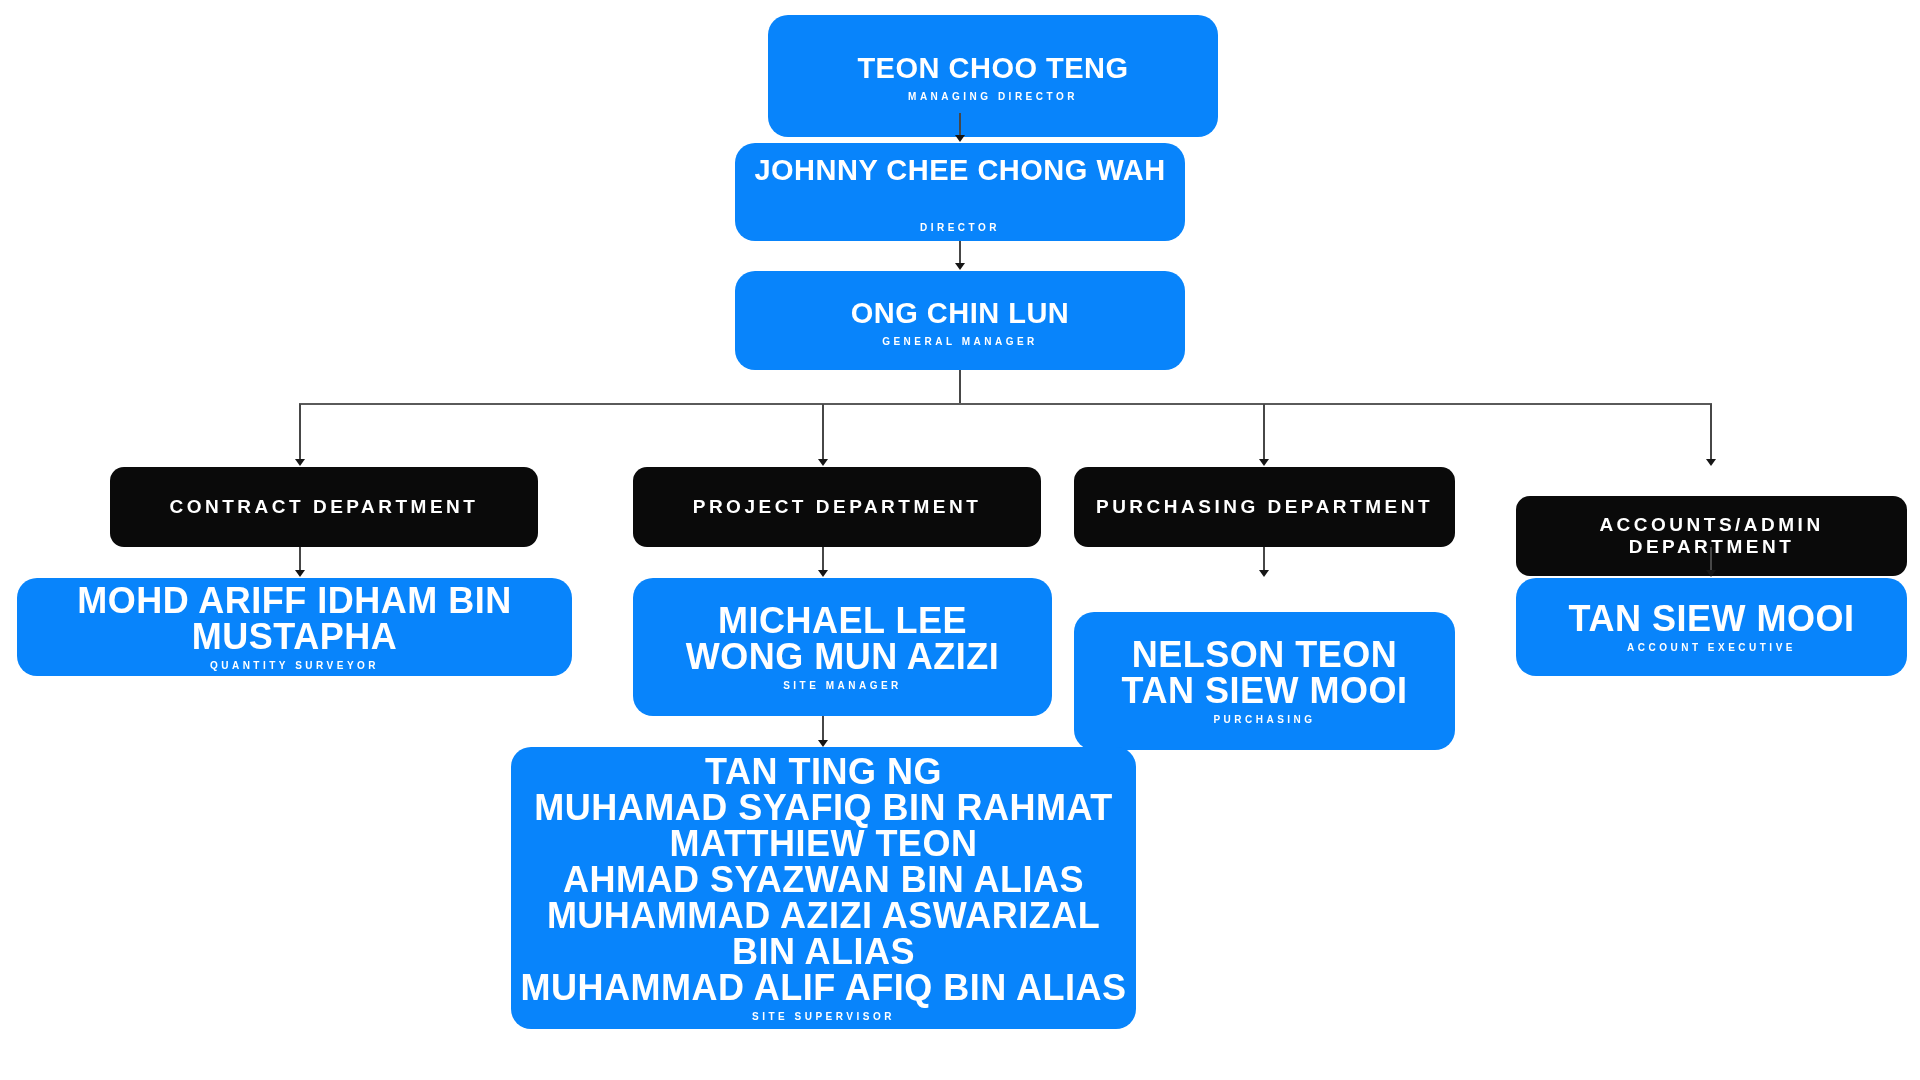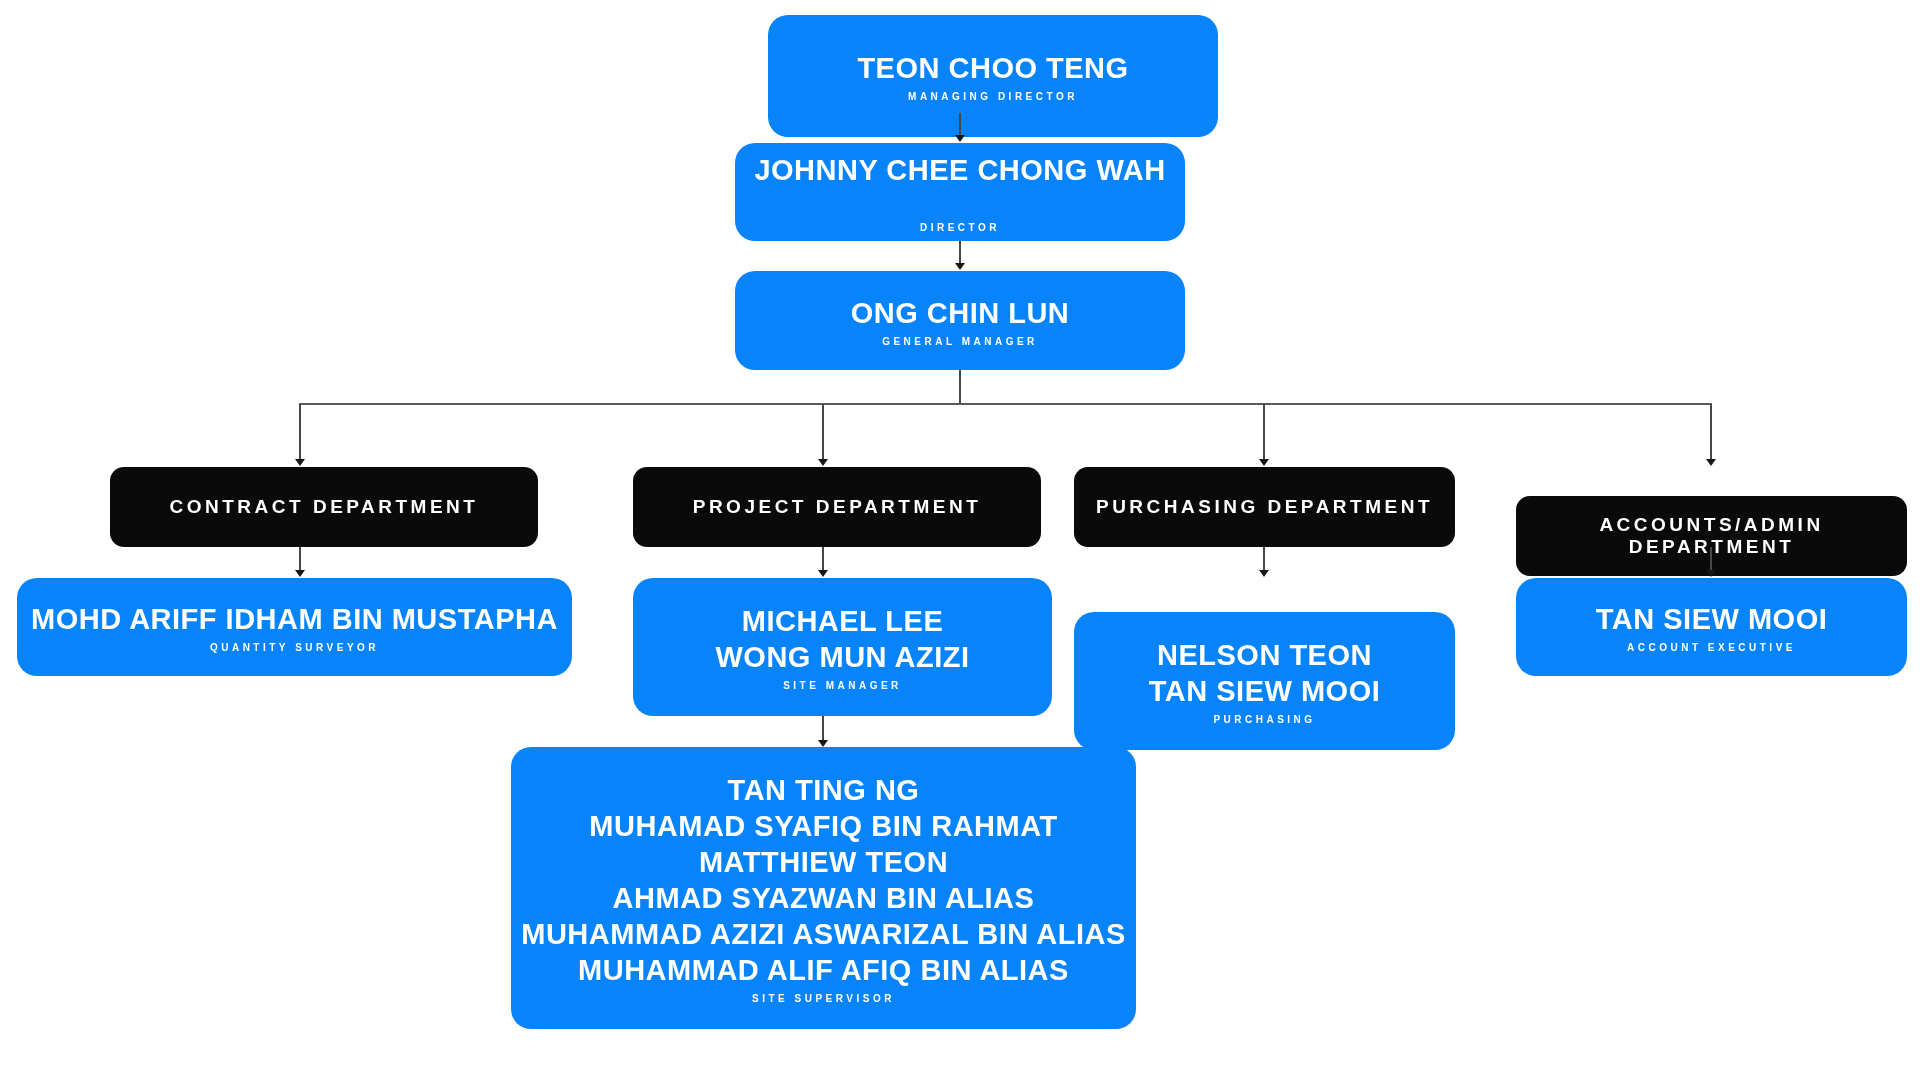--- a/index.html
+++ b/index.html
@@ -13,21 +13,21 @@
     background:#0884FB;border-radius:20px;box-sizing:border-box;
   }
   .dept{
     position:absolute;display:flex;align-items:center;justify-content:center;
     text-align:center;color:#ffffff;background:#0a0a0a;border-radius:14px;
     box-sizing:border-box;
   }
   .name{font-size:29px;font-weight:600;line-height:36px;letter-spacing:0.5px;}
   .role{font-size:10px;font-weight:700;letter-spacing:3.5px;margin-top:5px;}
   .dept-label{font-size:19px;font-weight:700;letter-spacing:3.5px;}
-  .name-list div{font-size:29px;font-weight:600;line-height:36px;letter-spacing:0.5px;}
+  .name-list div{font-size:36px;font-weight:600;line-height:36px;letter-spacing:0.5px;}
   .vline{position:absolute;width:2px;background:#474747;}
   .hline{position:absolute;height:2px;background:#5a5a5a;}
   .arrow{
     position:absolute;width:0;height:0;
     border-left:5px solid transparent;border-right:5px solid transparent;
     border-top:7px solid #161616;
   }
 </style>
 </head>
 <body>

